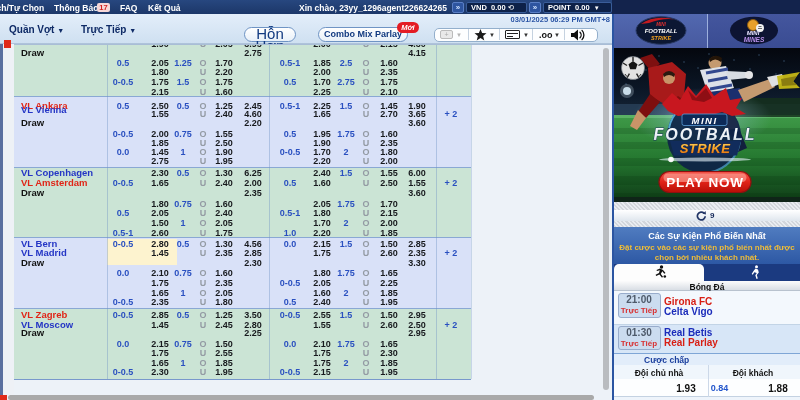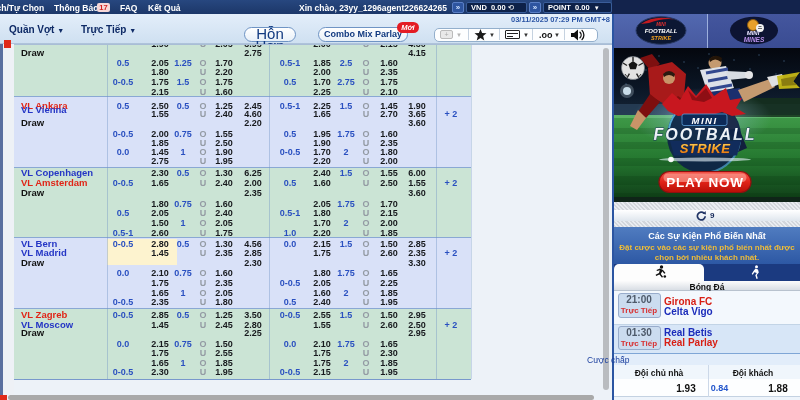--- a/index.html
+++ b/index.html
@@ -23,21 +23,21 @@
 <span class="abs" style="left:466px;top:1.5px;width:61px;height:11px;background:#0d2148;border:1px solid #3a5d99;border-radius:2px;color:#fff;font-size:7.5px;font-weight:bold;line-height:9px;padding-left:4px">VND&nbsp; 0.00 <span style="font-weight:normal">⟲</span></span>
 <b class="abs" style="left:529px;top:1.5px;width:12px;height:11px;background:#2e55a0;border:1px solid #5a7fc6;border-radius:2px;color:#cfe2ff;font-size:8px;text-align:center;line-height:9px">»</b>
 <span class="abs" style="left:543px;top:1.5px;width:69px;height:11px;background:#0d2148;border:1px solid #3a5d99;border-radius:2px;color:#fff;font-size:7.5px;font-weight:bold;line-height:9px;padding-left:4px">POINT&nbsp; 0.00&nbsp; <span style="font-size:6px">▼</span></span>
 
 <div class="abs" style="left:0;top:14px;width:612px;height:30px;background:linear-gradient(#e3eefa,#cfe0f1);border-bottom:1px solid #aec3da"></div>
 <b class="abs" style="left:9px;top:25px;font-size:10px;color:#0e2a66;font-weight:bold">Quần Vợt <span style="font-size:7px">▼</span></b>
 <b class="abs" style="left:81px;top:25px;font-size:10px;color:#0e2a66;font-weight:bold">Trực Tiếp <span style="font-size:7px">▼</span></b>
 <b class="abs" style="left:244px;top:27px;width:52px;height:15px;background:linear-gradient(#fff,#e8f0f8);border:1.5px solid #6f94c4;border-radius:8px;color:#123a80;font-size:15px;font-weight:normal;text-align:center;line-height:12px">Hỗn Hợp</b>
 <b class="abs" style="left:318px;top:27px;width:90px;height:15px;background:linear-gradient(#fff,#e8f0f8);border:1.5px solid #6f94c4;border-radius:8px;color:#123a80;font-size:9px;font-weight:bold;text-align:center;line-height:12px">Combo Mix Parlay</b>
 <i class="abs" style="left:397px;top:22px;width:22px;height:11px;background:#e41c24;border-radius:6px;color:#fff;font-size:7.5px;font-weight:bold;text-align:center;line-height:11px;font-style:italic">Mới</i>
-<b class="abs" style="right:190px;top:16px;font-size:7.5px;color:#2b55a5;font-weight:bold">03/11/2025 07:29 PM GMT+8</b>
+<b class="abs" style="right:190px;top:16px;font-size:7.5px;color:#2b55a5;font-weight:bold">03/01/2025 06:29 PM GMT+8</b>
 <div class="abs" style="left:434px;top:27.5px;width:164px;height:14px;background:#fdfeff;border:1px solid #93afcc;border-radius:5px"></div>
 <span class="abs" style="left:440px;top:30px;width:13px;height:9px;background:#e9e9e9;border:1px solid #bbb;border-radius:2px;color:#aaa;font-size:7px;text-align:center;line-height:8px">+</span>
 <span class="abs" style="left:456px;top:32px;font-size:6px;color:#b5b5b5">▼</span>
 <div class="abs" style="left:468px;top:29px;width:1px;height:11px;background:#c5d2e0"></div>
 <svg class="abs" style="left:474px;top:28.5px" width="13" height="12" viewBox="0 0 13 12">
     <path d="M6.5 0l1.6 4.1 4.4.2-3.4 2.8 1.2 4.3-3.8-2.4-3.8 2.4 1.2-4.3L.5 4.3l4.4-.2z" fill="#1a1a1a"></path>
   </svg>
 <span class="abs" style="left:489px;top:32px;font-size:6px;color:#333">▼</span>
 <div class="abs" style="left:499px;top:29px;width:1px;height:11px;background:#c5d2e0"></div>
 <span class="abs" style="left:505px;top:30px;width:15px;height:9px;border:1.5px solid #222;border-radius:1px;display:inline-block">
@@ -548,20 +548,20 @@
 <b class="abs" style="left:664px;top:297px;font-size:10px;color:#d81f14;font-weight:bold">Girona FC</b>
 <b class="abs" style="left:664px;top:307px;font-size:10px;color:#1b2cba;font-weight:bold">Celta Vigo</b>
 <div class="abs" style="left:614px;top:323.5px;width:186px;height:29px;background:#d7e6f7;border-top:1px solid #c2d4e6"></div>
 <div class="abs" style="left:617.5px;top:325.5px;width:43.5px;height:24px;background:#cbdcef;border:1px solid #98accb;border-radius:3px"></div>
 <b class="abs" style="left:639px;top:328px;transform:translateX(-50%);font-size:10px;color:#4e5a6a;font-weight:bold">01:30</b>
 <b class="abs" style="left:639px;top:339.5px;transform:translateX(-50%);font-size:8px;color:#d83030;font-weight:bold">Trực Tiếp</b>
 <b class="abs" style="left:664px;top:328px;font-size:10px;color:#1b2cba;font-weight:bold">Real Betis</b>
 <b class="abs" style="left:664px;top:338px;font-size:10px;color:#d81f14;font-weight:bold">Real Parlay</b>
 
 <div class="abs" style="left:614px;top:352.5px;width:186px;height:12.5px;background:#e2edfa;border-top:1.5px solid #7fa6d6"></div>
-<b class="abs" style="left:587px;top:355.5px;font-size:8.5px;color:#1b3f9e;font-weight:normal">Cược chấp</b>
+<b class="abs" style="left:644px;top:355.5px;font-size:8.5px;color:#1b3f9e;font-weight:bold">Cược chấp</b>
 <div class="abs" style="left:614px;top:365px;width:186px;height:14px;background:#f0f6fc"></div>
 <b class="abs" style="left:659px;top:368.5px;transform:translateX(-50%);font-size:8.5px;color:#151515;font-weight:bold">Đội chủ nhà</b>
 <b class="abs" style="left:753px;top:368.5px;transform:translateX(-50%);font-size:8.5px;color:#151515;font-weight:bold">Đội khách</b>
 <div class="abs" style="left:614px;top:379px;width:186px;height:18px;background:#fdfeff;border-bottom:1px solid #c4d2e2"></div>
 <div class="abs" style="left:707.5px;top:365px;width:1px;height:32px;background:#ccd8e8"></div>
 <b class="abs" style="left:686px;top:384px;transform:translateX(-50%);font-size:10px;color:#101010;font-weight:bold">1.93</b>
 <b class="abs" style="left:719.5px;top:384px;transform:translateX(-50%);font-size:9px;color:#2255cc;font-weight:bold">0.84</b>
 <b class="abs" style="left:778px;top:384px;transform:translateX(-50%);font-size:10px;color:#101010;font-weight:bold">1.88</b>
 </body></html>

